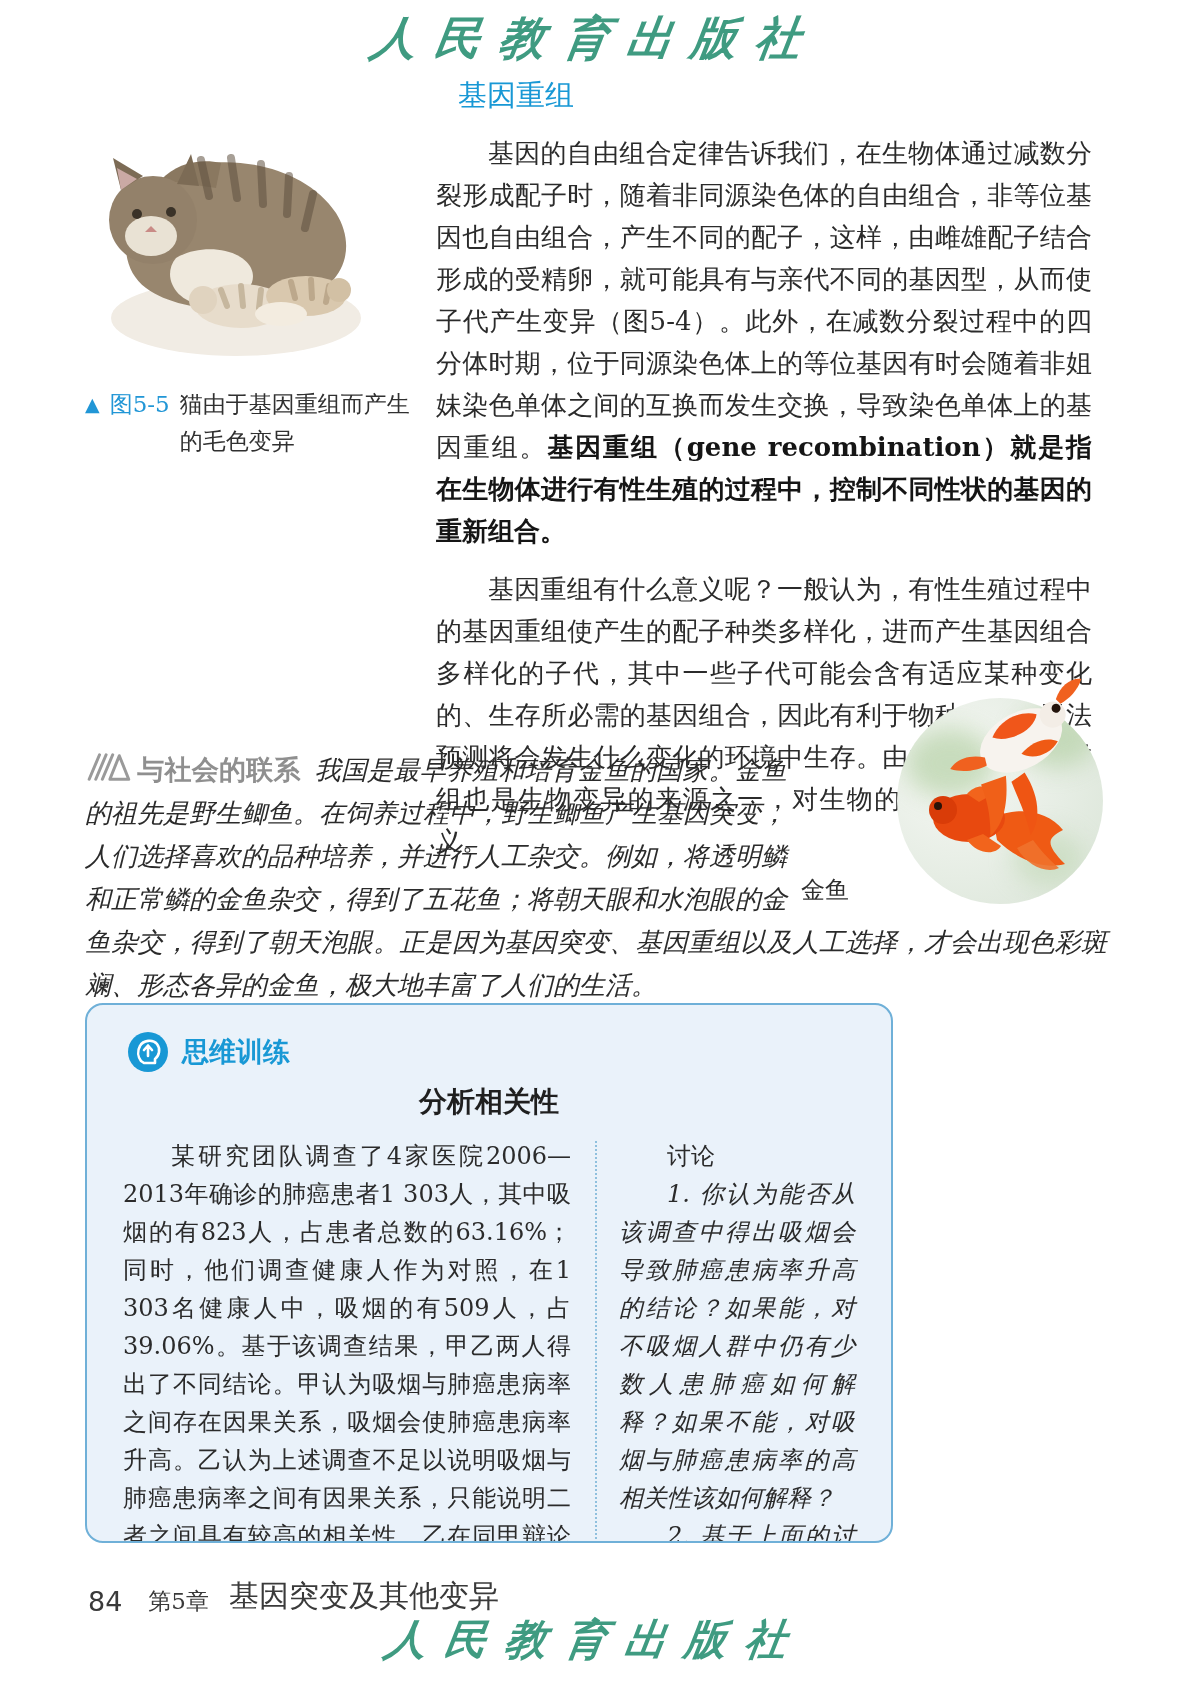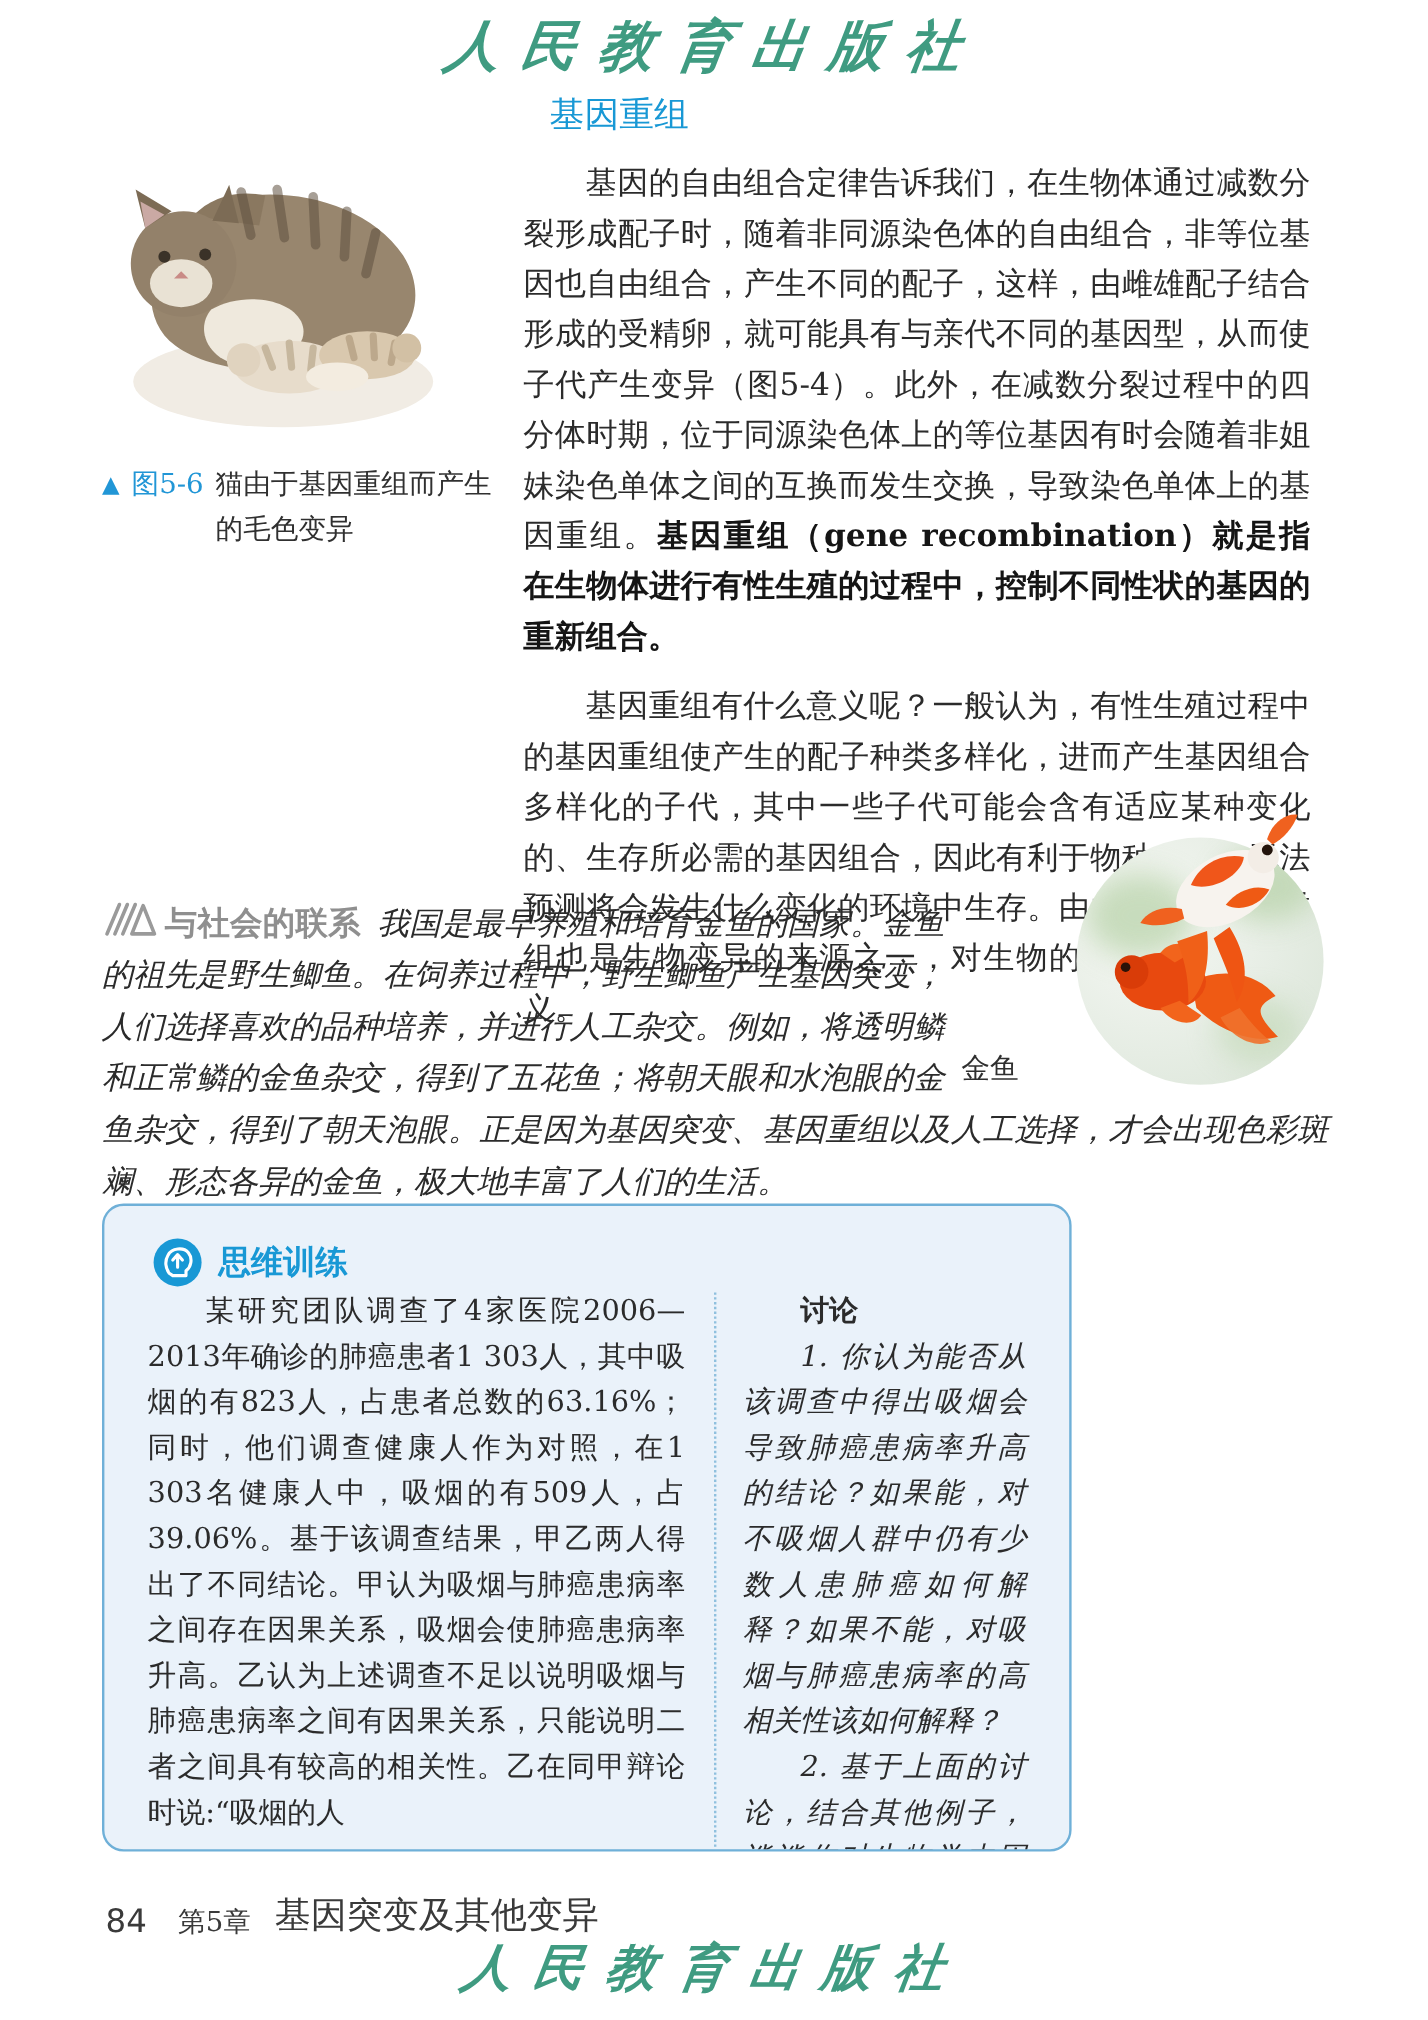--- a/index.html
+++ b/index.html
@@ -75,21 +75,21 @@
   .box-title {
     margin:10px 0 16px; text-align:center; font-size:28px; color:#1f1f1f; font-weight:bold;
     font-family:"DejaVu Sans","Liberation Sans",sans-serif;
   }
   .box-columns { display:flex; align-items:stretch; }
   .bcol { font-size:24px; line-height:38px; text-align:justify; color:#2b2b2b; }
   .bcol.left { width:448px; text-indent:2em; }
   .col-divider { border-left:2px dotted #8fc0de; margin:4px 22px 4px 24px; }
   .bcol.right { flex:1; }
   .bcol.right p { margin:0; }
-  .discussion-label { text-indent:2em; font-weight:bold; }
+  .discussion-label { text-indent:2em; font-weight:normal; }
   .disc-item { text-indent:2em; }
 
   
   .footer { position:absolute; left:88px; top:1576px; display:flex; align-items:flex-end; gap:26px; color:#3a3a3a; }
   .pagenum { font-size:27px; font-family:"DejaVu Sans","Liberation Sans",sans-serif; }
   .chapter { font-size:23px; }
   .chapter-title { font-size:30px; margin-left:-6px; }
 </style>
 </head>
 <body>
@@ -124,21 +124,21 @@
         <path d="M130 172 L136 188 M150 168 L152 188 M170 172 L168 190" stroke="#bfae94" stroke-width="6" stroke-linecap="round" opacity=".8"></path>
         <circle cx="112" cy="182" r="14" fill="#e0d3bf"></circle>
         <ellipse cx="215" cy="178" rx="40" ry="20" fill="#d9c8ae"></ellipse>
         <path d="M200 164 L204 180 M220 162 L221 180 M238 168 L235 184" stroke="#b5a184" stroke-width="6" stroke-linecap="round" opacity=".8"></path>
         <circle cx="248" cy="172" r="12" fill="#d2c0a4"></circle>
         <ellipse cx="190" cy="196" rx="26" ry="12" fill="#f3ece0"></ellipse>
       </svg>
     </div>
     <div class="cat-caption">
       <span class="caption-marker">▲</span>
-      <span class="fig-label">图5-6</span>
+      <span class="fig-label">图5-5</span>
       <span class="fig-text">猫由于基因重组而产生的毛色变异</span>
     </div>
   </div>
 
   <div class="right-col">
     <h2 class="section-heading">基因重组</h2>
     <p class="body-para"><span>基因的自由组合定律告诉我们，在生物体通过减数分裂形成配子时，随着非同源染色体的自由组合，非等位基因也自由组合，产生不同的配子，这样，由雌雄配子结合形成的受精卵，就可能具有与亲代不同的基因型，从而使子代产生变异（图5-4）。此外，在减数分裂过程中的四分体时期，位于同源染色体上的等位基因有时会随着非姐妹染色单体之间的互换而发生交换，导致染色单体上的基因重组。</span><strong>基因重组（gene recombination）就是指在生物体进行有性生殖的过程中，控制不同性状的基因的重新组合。</strong></p>
     <p class="body-para">基因重组有什么意义呢？一般认为，有性生殖过程中的基因重组使产生的配子种类多样化，进而产生基因组合多样化的子代，其中一些子代可能会含有适应某种变化的、生存所必需的基因组合，因此有利于物种在一个无法预测将会发生什么变化的环境中生存。由此可见，基因重组也是生物变异的来源之一，对生物的进化具有重要意义。</p>
   </div>
 
@@ -185,20 +185,21 @@
     <div class="box-header">
       <span class="box-icon">
         <svg viewBox="0 0 42 42">
           <circle cx="21" cy="21" r="20" fill="#1898d5"></circle>
           <path d="M14 30 C11 26 10 20 13 15 C16 9 26 8 30 13 C34 18 32 25 28 28 L28 32 L17 32 Z" fill="none" stroke="#ffffff" stroke-width="2.6" stroke-linejoin="round"></path>
           <path d="M21 25 L21 15 M17 19 L21 14.5 L25 19" fill="none" stroke="#ffffff" stroke-width="2.6" stroke-linecap="round" stroke-linejoin="round"></path>
         </svg>
       </span>
       <span class="box-label">思维训练</span>
     </div>
+    <h3 class="box-title">分析相关性</h3>
     <div class="box-columns">
       <div class="bcol left">某研究团队调查了4家医院2006—2013年确诊的肺癌患者1 303人，其中吸烟的有823人，占患者总数的63.16%；同时，他们调查健康人作为对照，在1 303名健康人中，吸烟的有509人，占39.06%。基于该调查结果，甲乙两人得出了不同结论。甲认为吸烟与肺癌患病率之间存在因果关系，吸烟会使肺癌患病率升高。乙认为上述调查不足以说明吸烟与肺癌患病率之间有因果关系，只能说明二者之间具有较高的相关性。乙在同甲辩论时说:“吸烟的人</div>
       <div class="col-divider"></div>
       <div class="bcol right">
         <p class="discussion-label">讨论</p>
         <p class="disc-item kaiti">1. 你认为能否从该调查中得出吸烟会导致肺癌患病率升高的结论？如果能，对不吸烟人群中仍有少数人患肺癌如何解释？如果不能，对吸烟与肺癌患病率的高相关性该如何解释？</p>
         <p class="disc-item kaiti">2. 基于上面的讨论，结合其他例子，谈谈你对生物学中因果关系的复杂性和概率性的认识。</p>
       </div>
     </div>
   </section>

